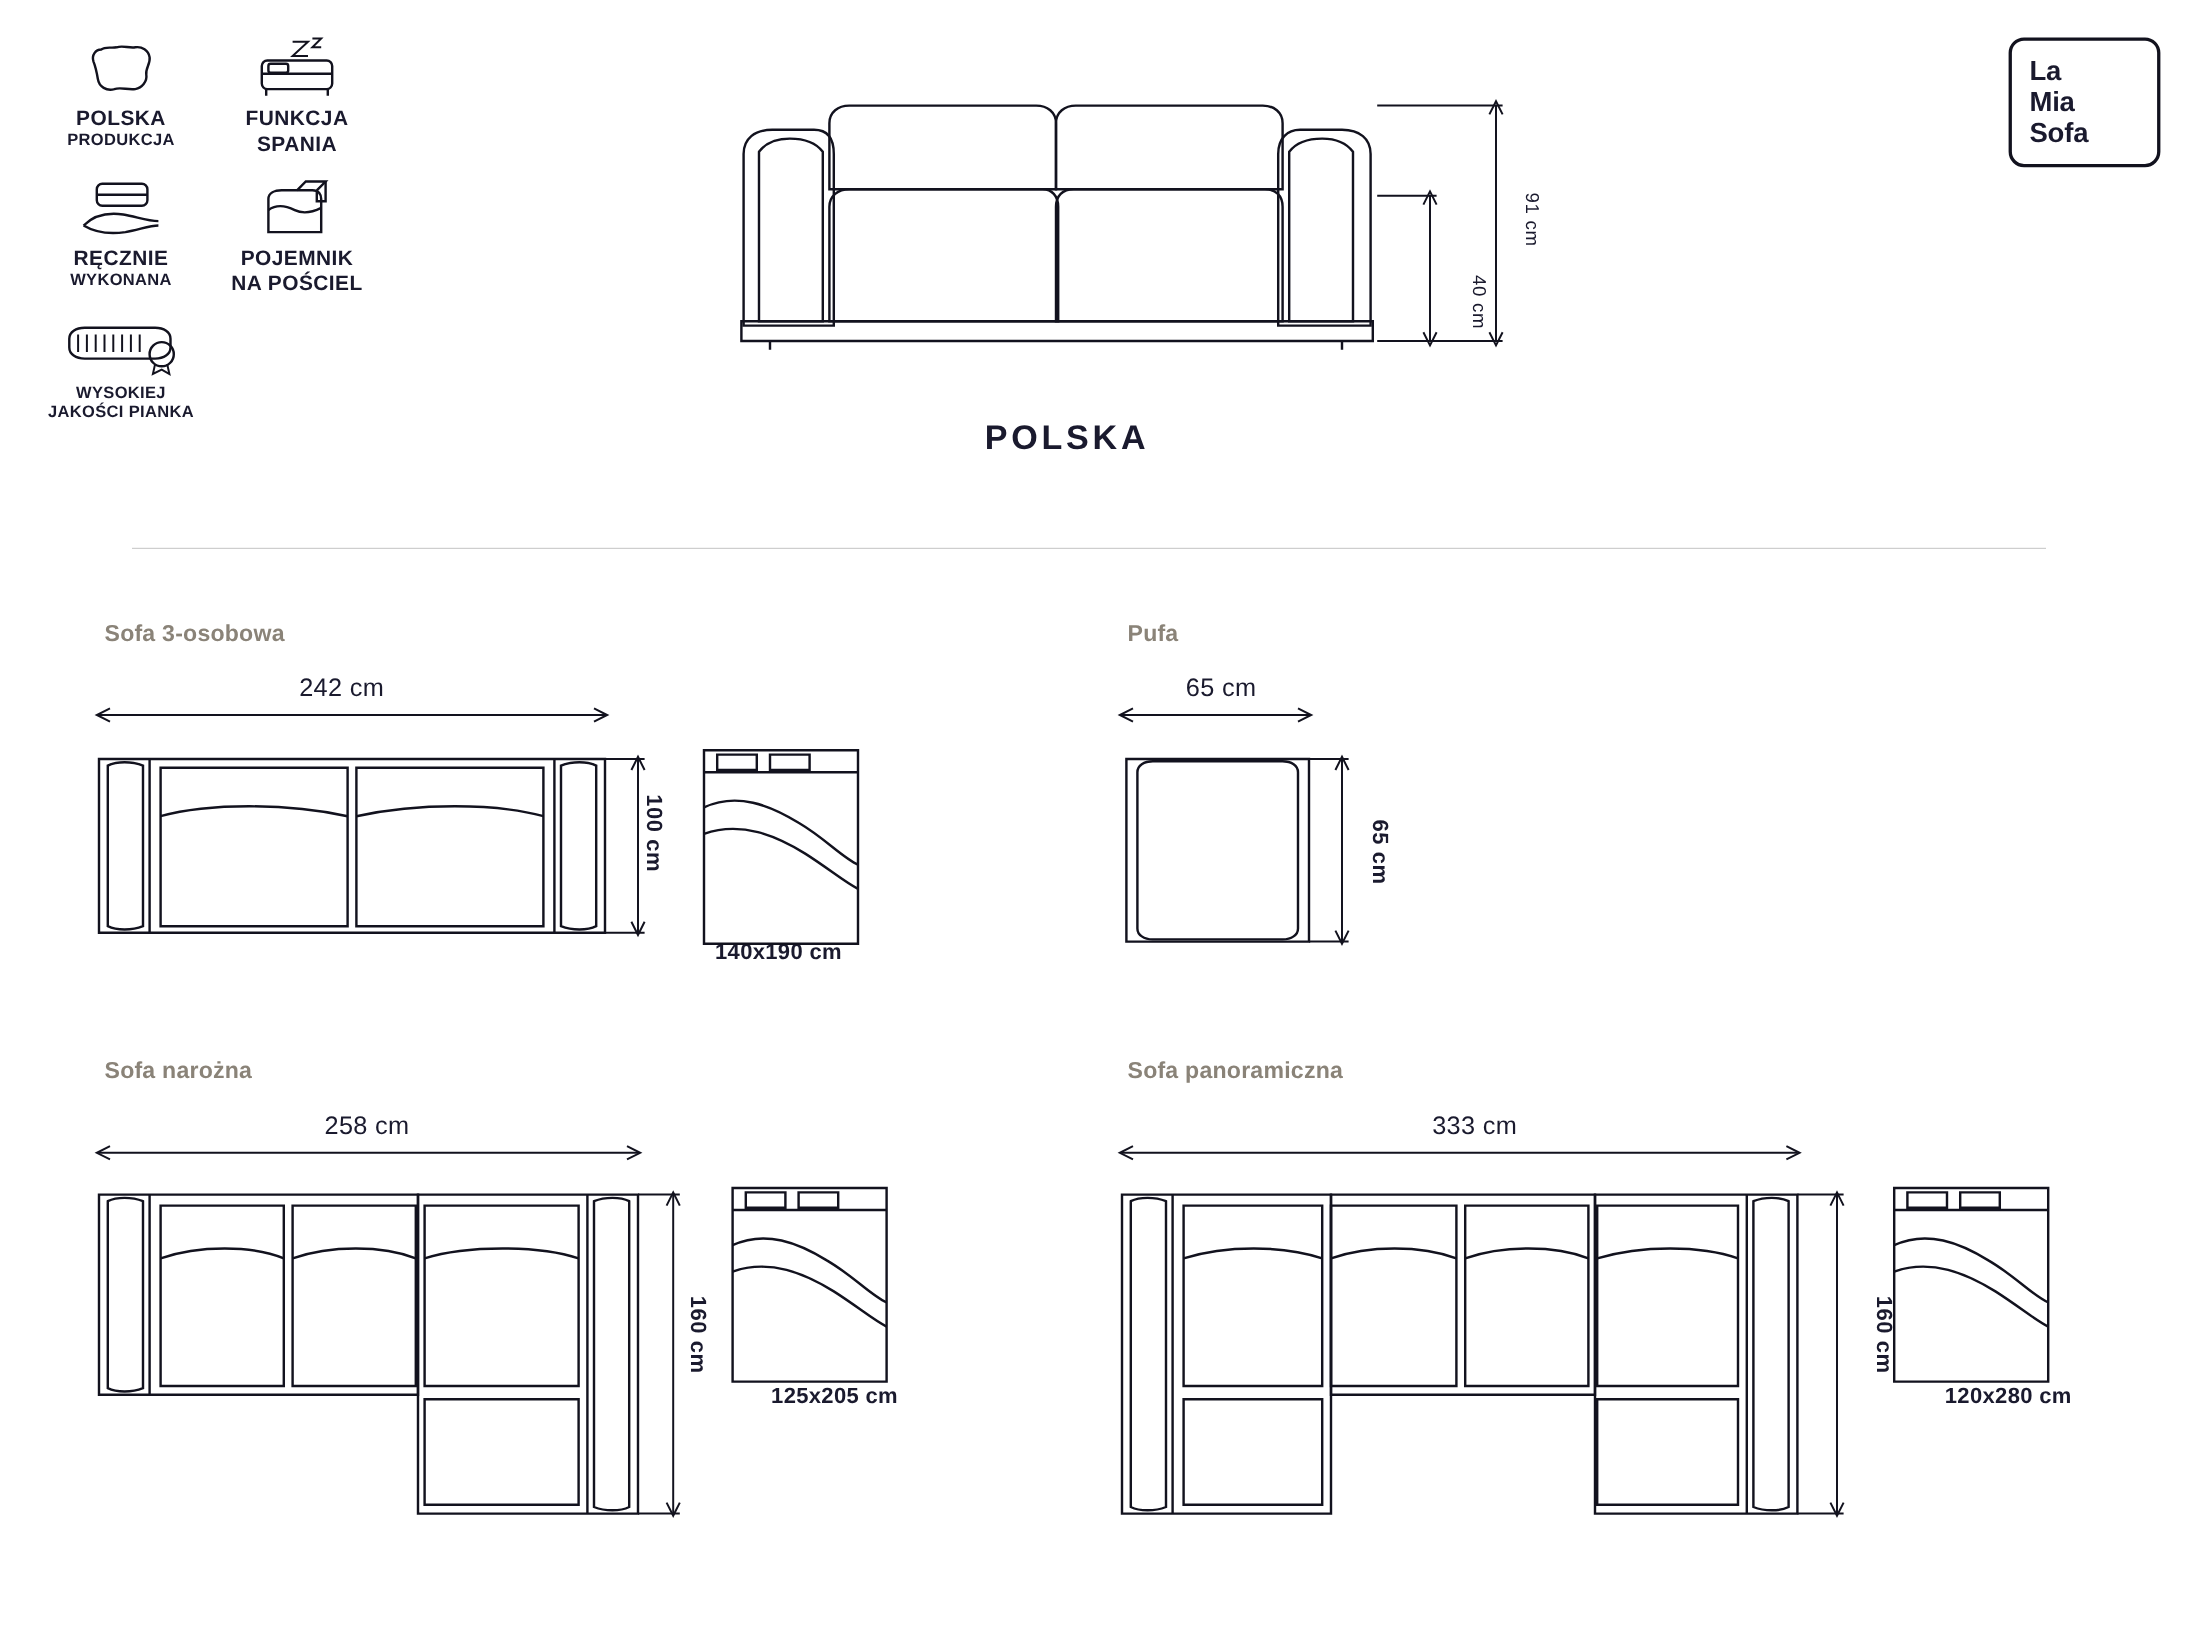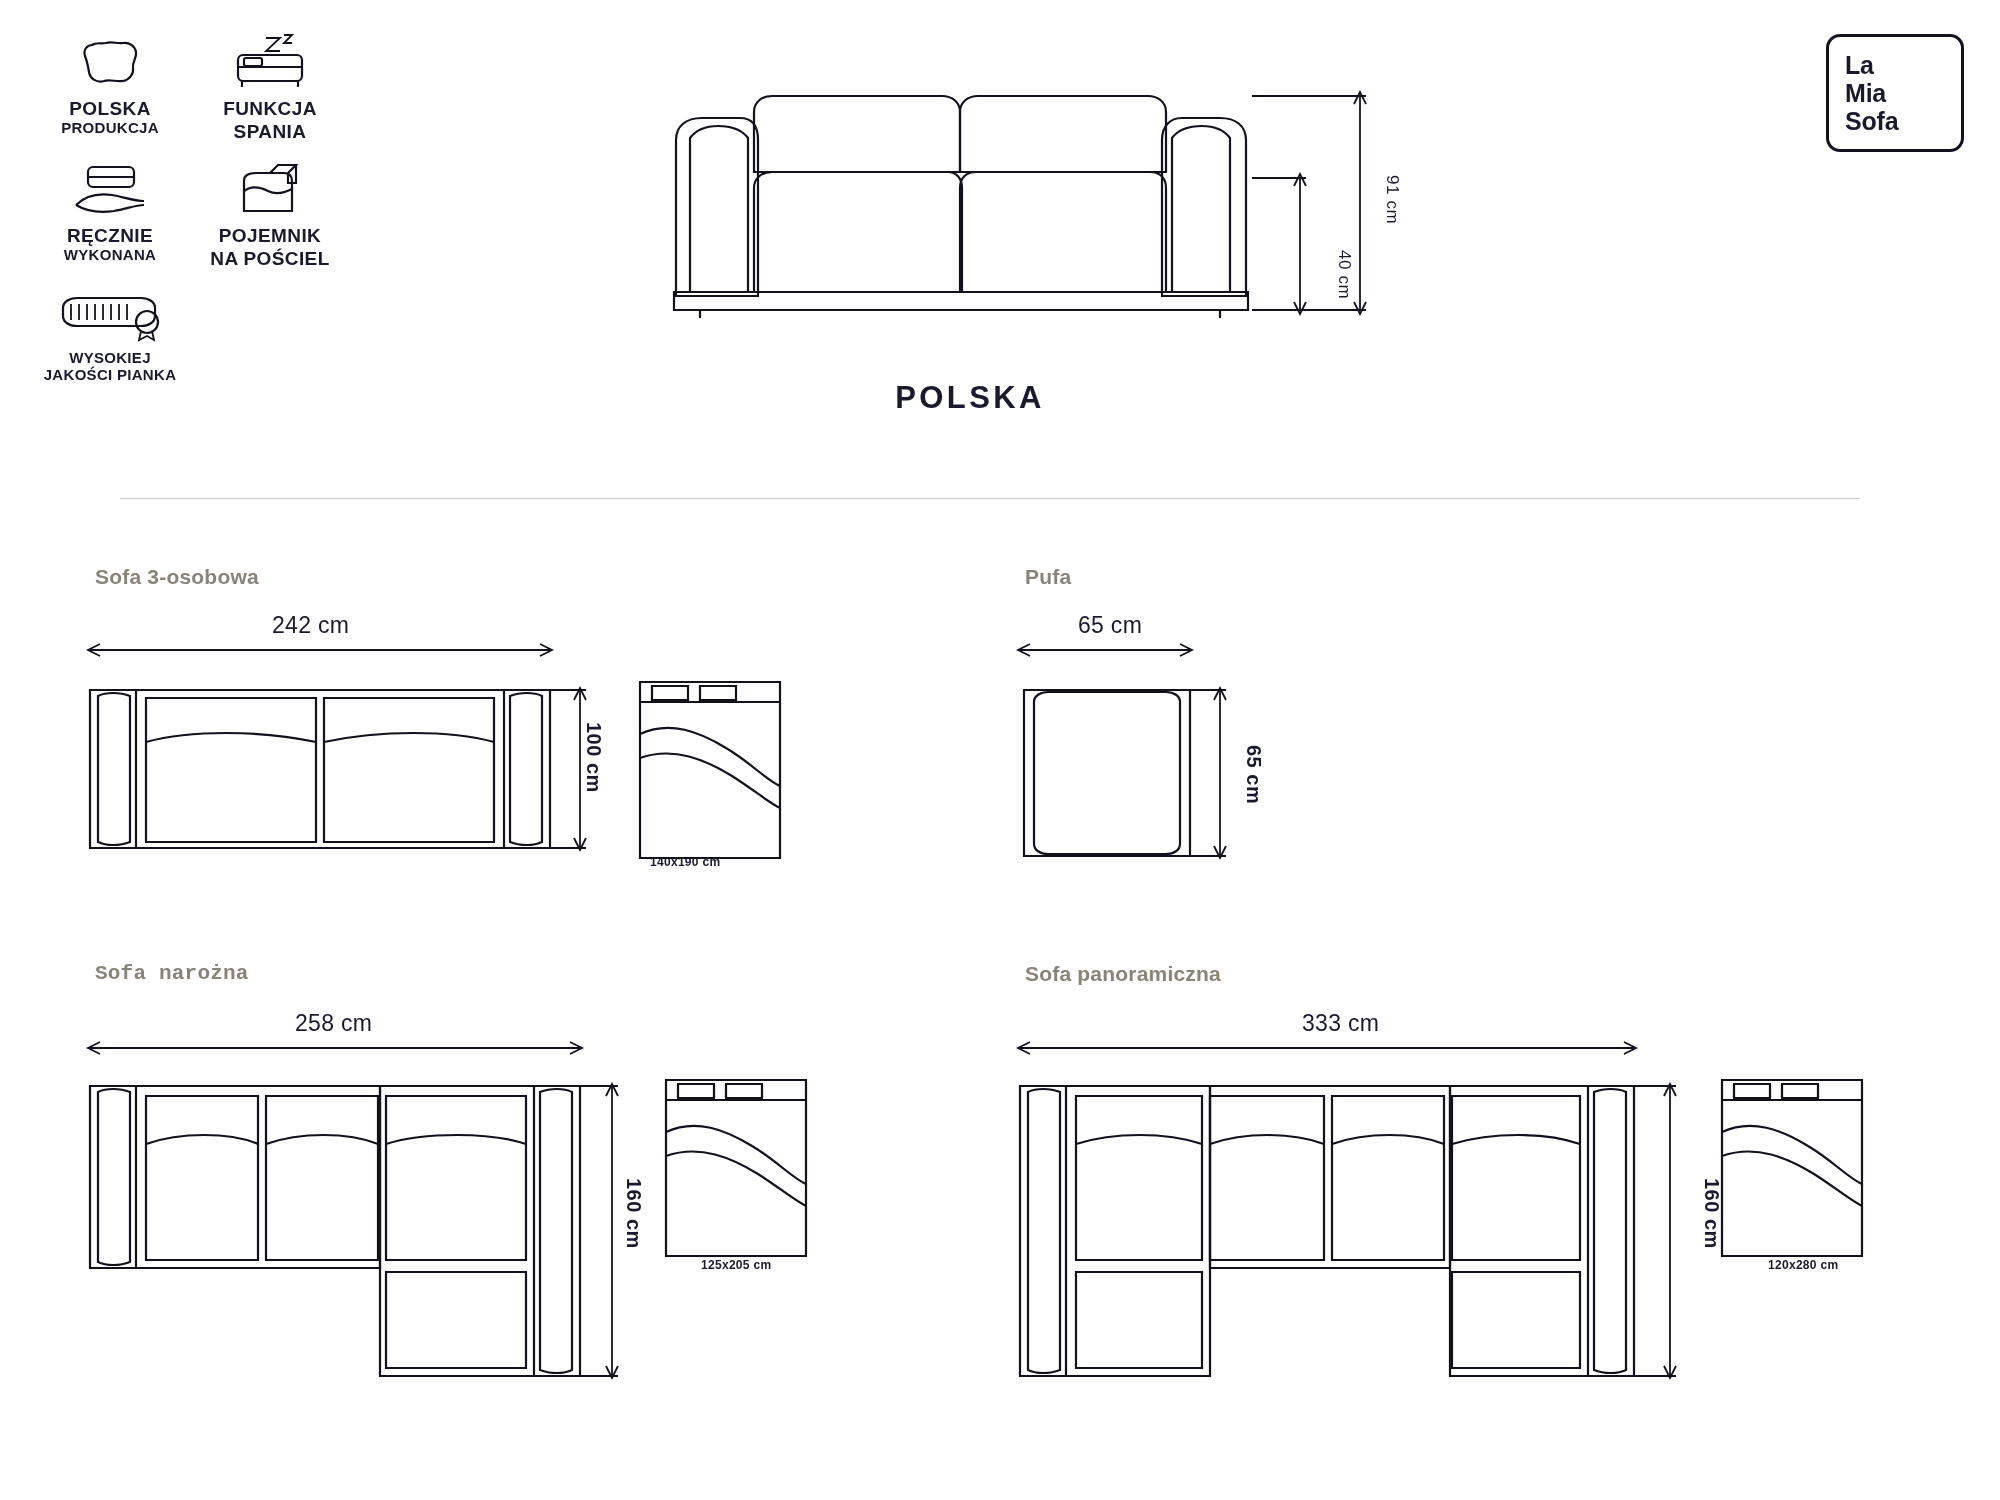--- a/index.html
+++ b/index.html
@@ -142,21 +142,21 @@
   }
   .side-label {
     position: absolute;
     font-size: 20px;
     font-weight: bold;
     writing-mode: vertical-rl;
     letter-spacing: 0.5px;
   }
   .bed-label {
     position: absolute;
-    font-size: 12px;
+    font-size: 20px;
     font-weight: bold;
     letter-spacing: 0.3px;
   }
   svg { display: block; overflow: visible; }
   .ln { fill: none; stroke: #12121e; stroke-width: 2.2; }
   .ln-thin { fill: none; stroke: #12121e; stroke-width: 1.8; }
 </style>
 </head>
 <body>
 
@@ -331,21 +331,21 @@
       <path class="ln-thin" d="M170 14 L182 20 L170 26"></path>
       <path class="ln" d="M14 60 L14 226 L180 226 L180 60 Z"></path>
       <path class="ln" d="M24 72 C24 66 30 62 38 62 L156 62 C164 62 170 66 170 72 L170 214 C170 220 164 224 156 224 L38 224 C30 224 24 220 24 214 Z"></path>
       <path class="ln-thin" d="M210 60 L210 226"></path>
       <path class="ln-thin" d="M204 70 L210 58 L216 70"></path>
       <path class="ln-thin" d="M204 216 L210 228 L216 216"></path>
       <path class="ln-thin" d="M180 60 L216 60 M180 226 L216 226"></path>
     </svg>
   </div>
 
-  <div class="section" style="left:95px; top:962px;font-family:Liberation Mono, monospace;">
+  <div class="section" style="left:95px; top:962px;">
     <div class="section-title">Sofa narożna</div>
   </div>
   <div class="width-label" style="left:295px; top:1010px;">258 cm</div>
   <div class="side-label" style="left:622px; top:1178px;">160 cm</div>
   <div class="bed-label" style="left:688px; top:1258px;margin-left:13px;">125x205 cm</div>
 
   <div class="section" style="left:80px; top:1028px;">
     <svg width="660" height="390" viewBox="0 0 660 390">
 
       <path class="ln-thin" d="M10 20 L500 20"></path>

